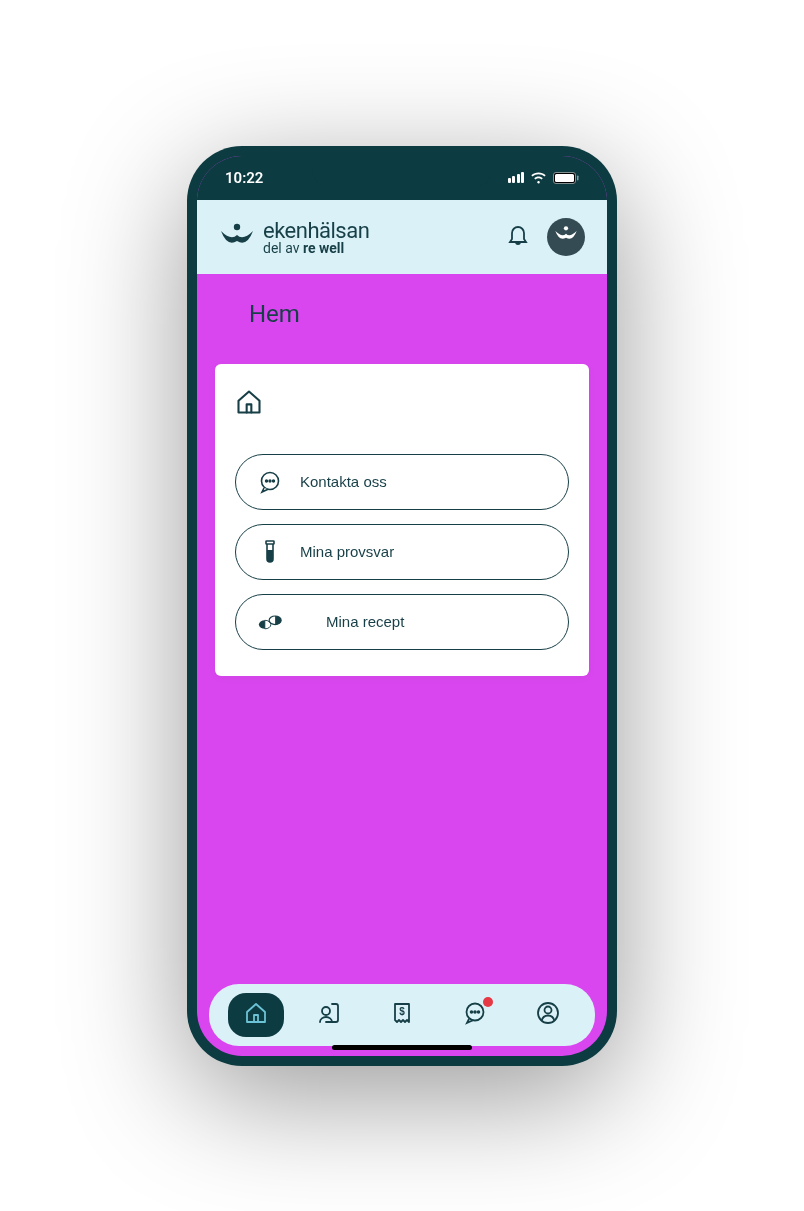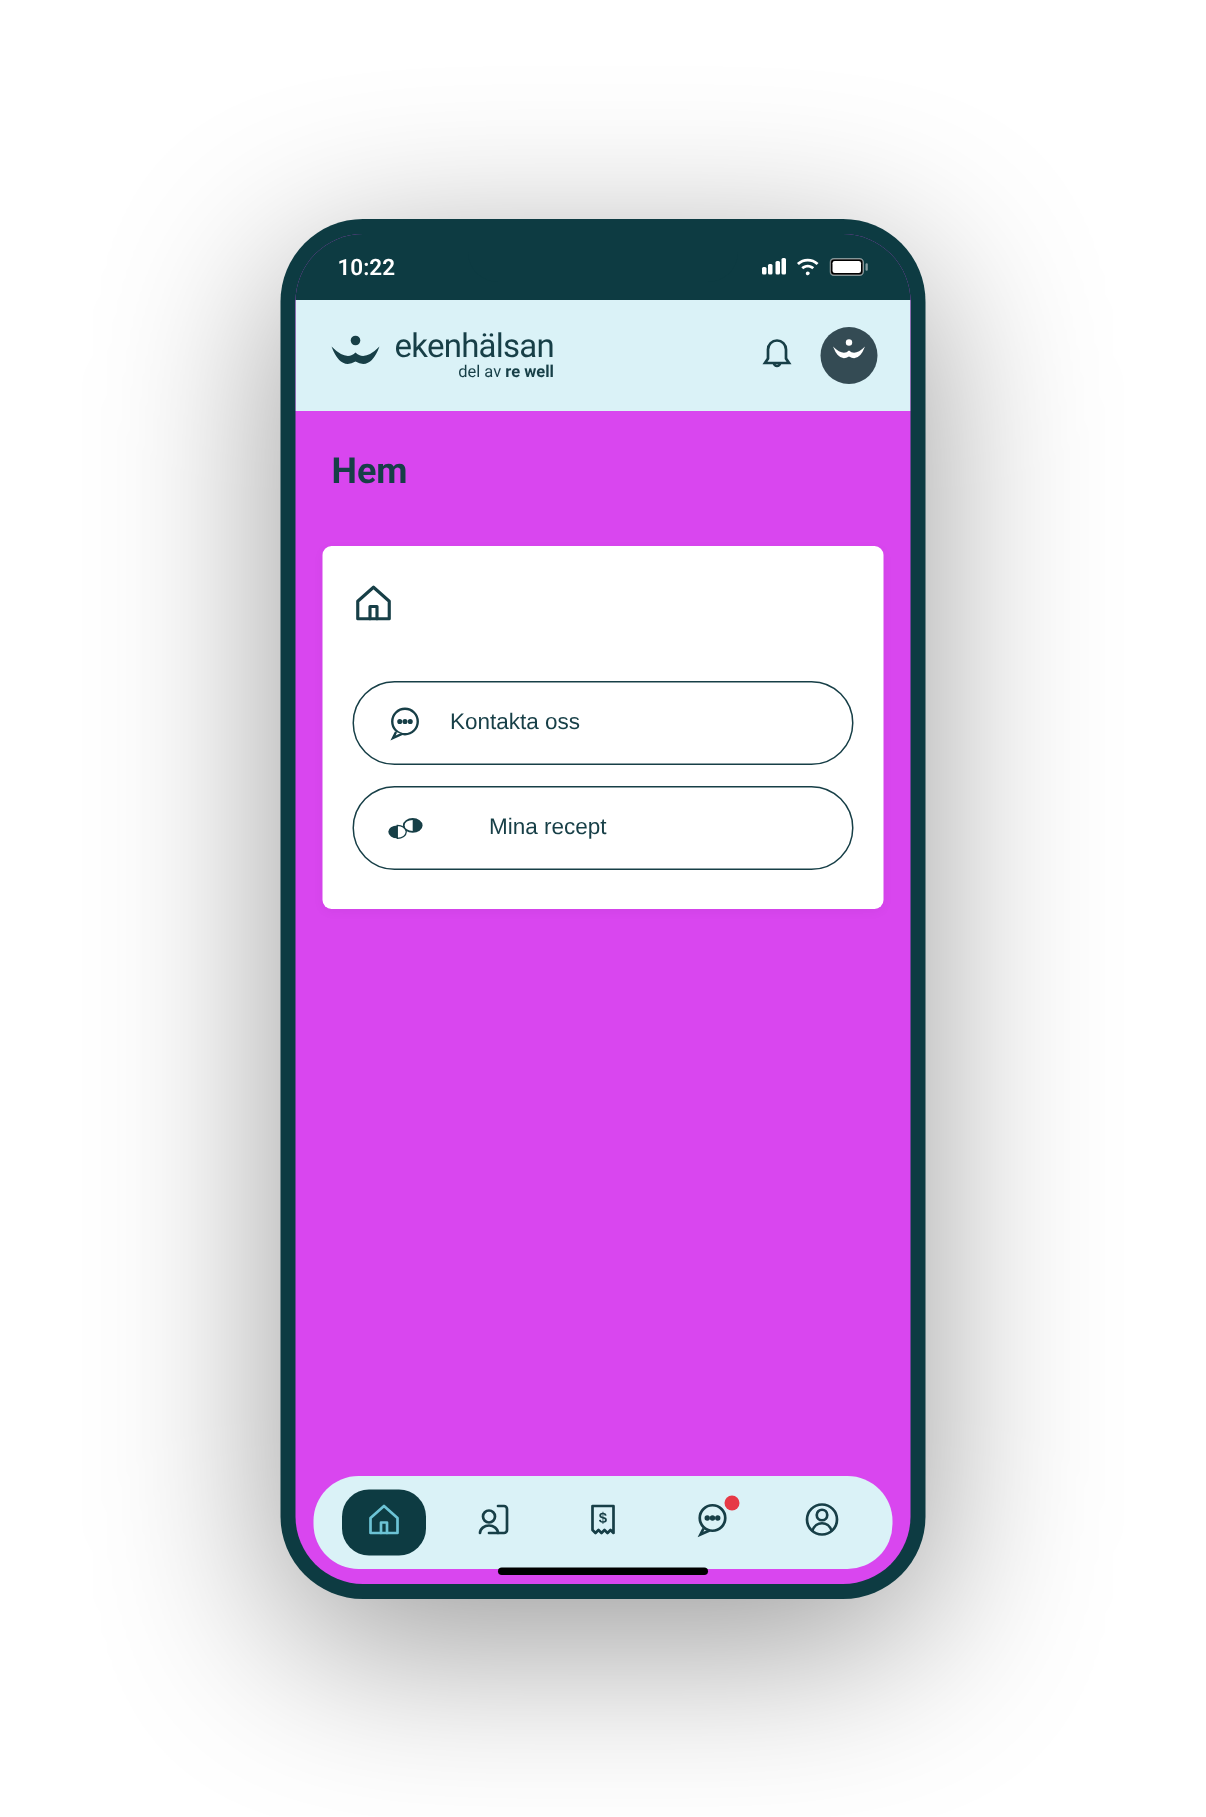--- a/index.html
+++ b/index.html
@@ -90,23 +90,23 @@
       gap: 8px;
     }
     .logo-mark svg { display:block; }
     .logo-text {
       font-size: 22px;
       font-weight: 400;
       color: #173f47;
       letter-spacing: -0.5px;
     }
     .logo-sub {
-      font-size: 11px;
-      color: #173f47;
-      text-align: right;
+      font-size: 14px;
+      color: #173f47;
+      text-align: left;
       margin-top: -3px;
       font-weight: 400;
     }
     .logo-sub strong { font-weight: 700; }
     .header-right {
       display: flex;
       align-items: center;
       gap: 14px;
     }
     .bell-btn {
@@ -121,23 +121,24 @@
       height: 38px;
       border-radius: 50%;
       background: #344b54;
       display: flex;
       align-items: center;
       justify-content: center;
       cursor: pointer;
     }
     .page-title {
       font-size: 24px;
-      font-weight: 700;
+      font-weight: 400;
       color: #173f47;
       padding: 26px 24px 12px;
+      margin-left: 28px;
     }
     .content {
       flex: 1;
       padding: 24px 18px 0;
       overflow-y: auto;
     }
     .card {
       background: #fff;
       border-radius: 6px;
       padding: 24px 20px 26px;
@@ -302,20 +303,30 @@
                   <circle cx="12" cy="11" r="8.5"></circle>
                   <path d="M6 18 L4 22 L10 19.3" fill="#fff"></path>
                   <circle cx="8.5" cy="11" r="0.9" fill="#173f47"></circle>
                   <circle cx="12" cy="11" r="0.9" fill="#173f47"></circle>
                   <circle cx="15.5" cy="11" r="0.9" fill="#173f47"></circle>
                 </svg>
           </span>
           <span>Kontakta oss</span>
         </button>
 
+        <button class="action-btn">
+          <span class="action-icon">
+            <svg width="20" height="24" viewBox="0 0 20 24" fill="none">
+                  <rect x="6" y="1" width="8" height="3" rx="0.5" stroke="#173f47" stroke-width="1.6"></rect>
+                  <path d="M7 4 V19 a3 3 0 0 0 6 0 V4" stroke="#173f47" stroke-width="1.6"></path>
+                  <path d="M7 10 V19 a3 3 0 0 0 6 0 V10 Z" fill="#173f47"></path>
+                </svg>
+          </span>
+          <span>Mina provsvar</span>
+        </button>
 
         <button class="action-btn">
           <span class="action-icon">
             <svg width="28" height="20" viewBox="0 0 28 20">
                   <ellipse cx="8" cy="13" rx="7" ry="5" fill="#173f47"></ellipse>
                   <path d="M8 8 a7 5 0 0 1 0 10 Z" fill="#fff" stroke="#173f47" stroke-width="1"></path>
                   <ellipse cx="20" cy="8" rx="7" ry="5" fill="#fff" stroke="#173f47" stroke-width="1.4"></ellipse>
                   <path d="M20 3 a7 5 0 0 1 0 10 Z" fill="#173f47"></path>
                 </svg>
           </span>

